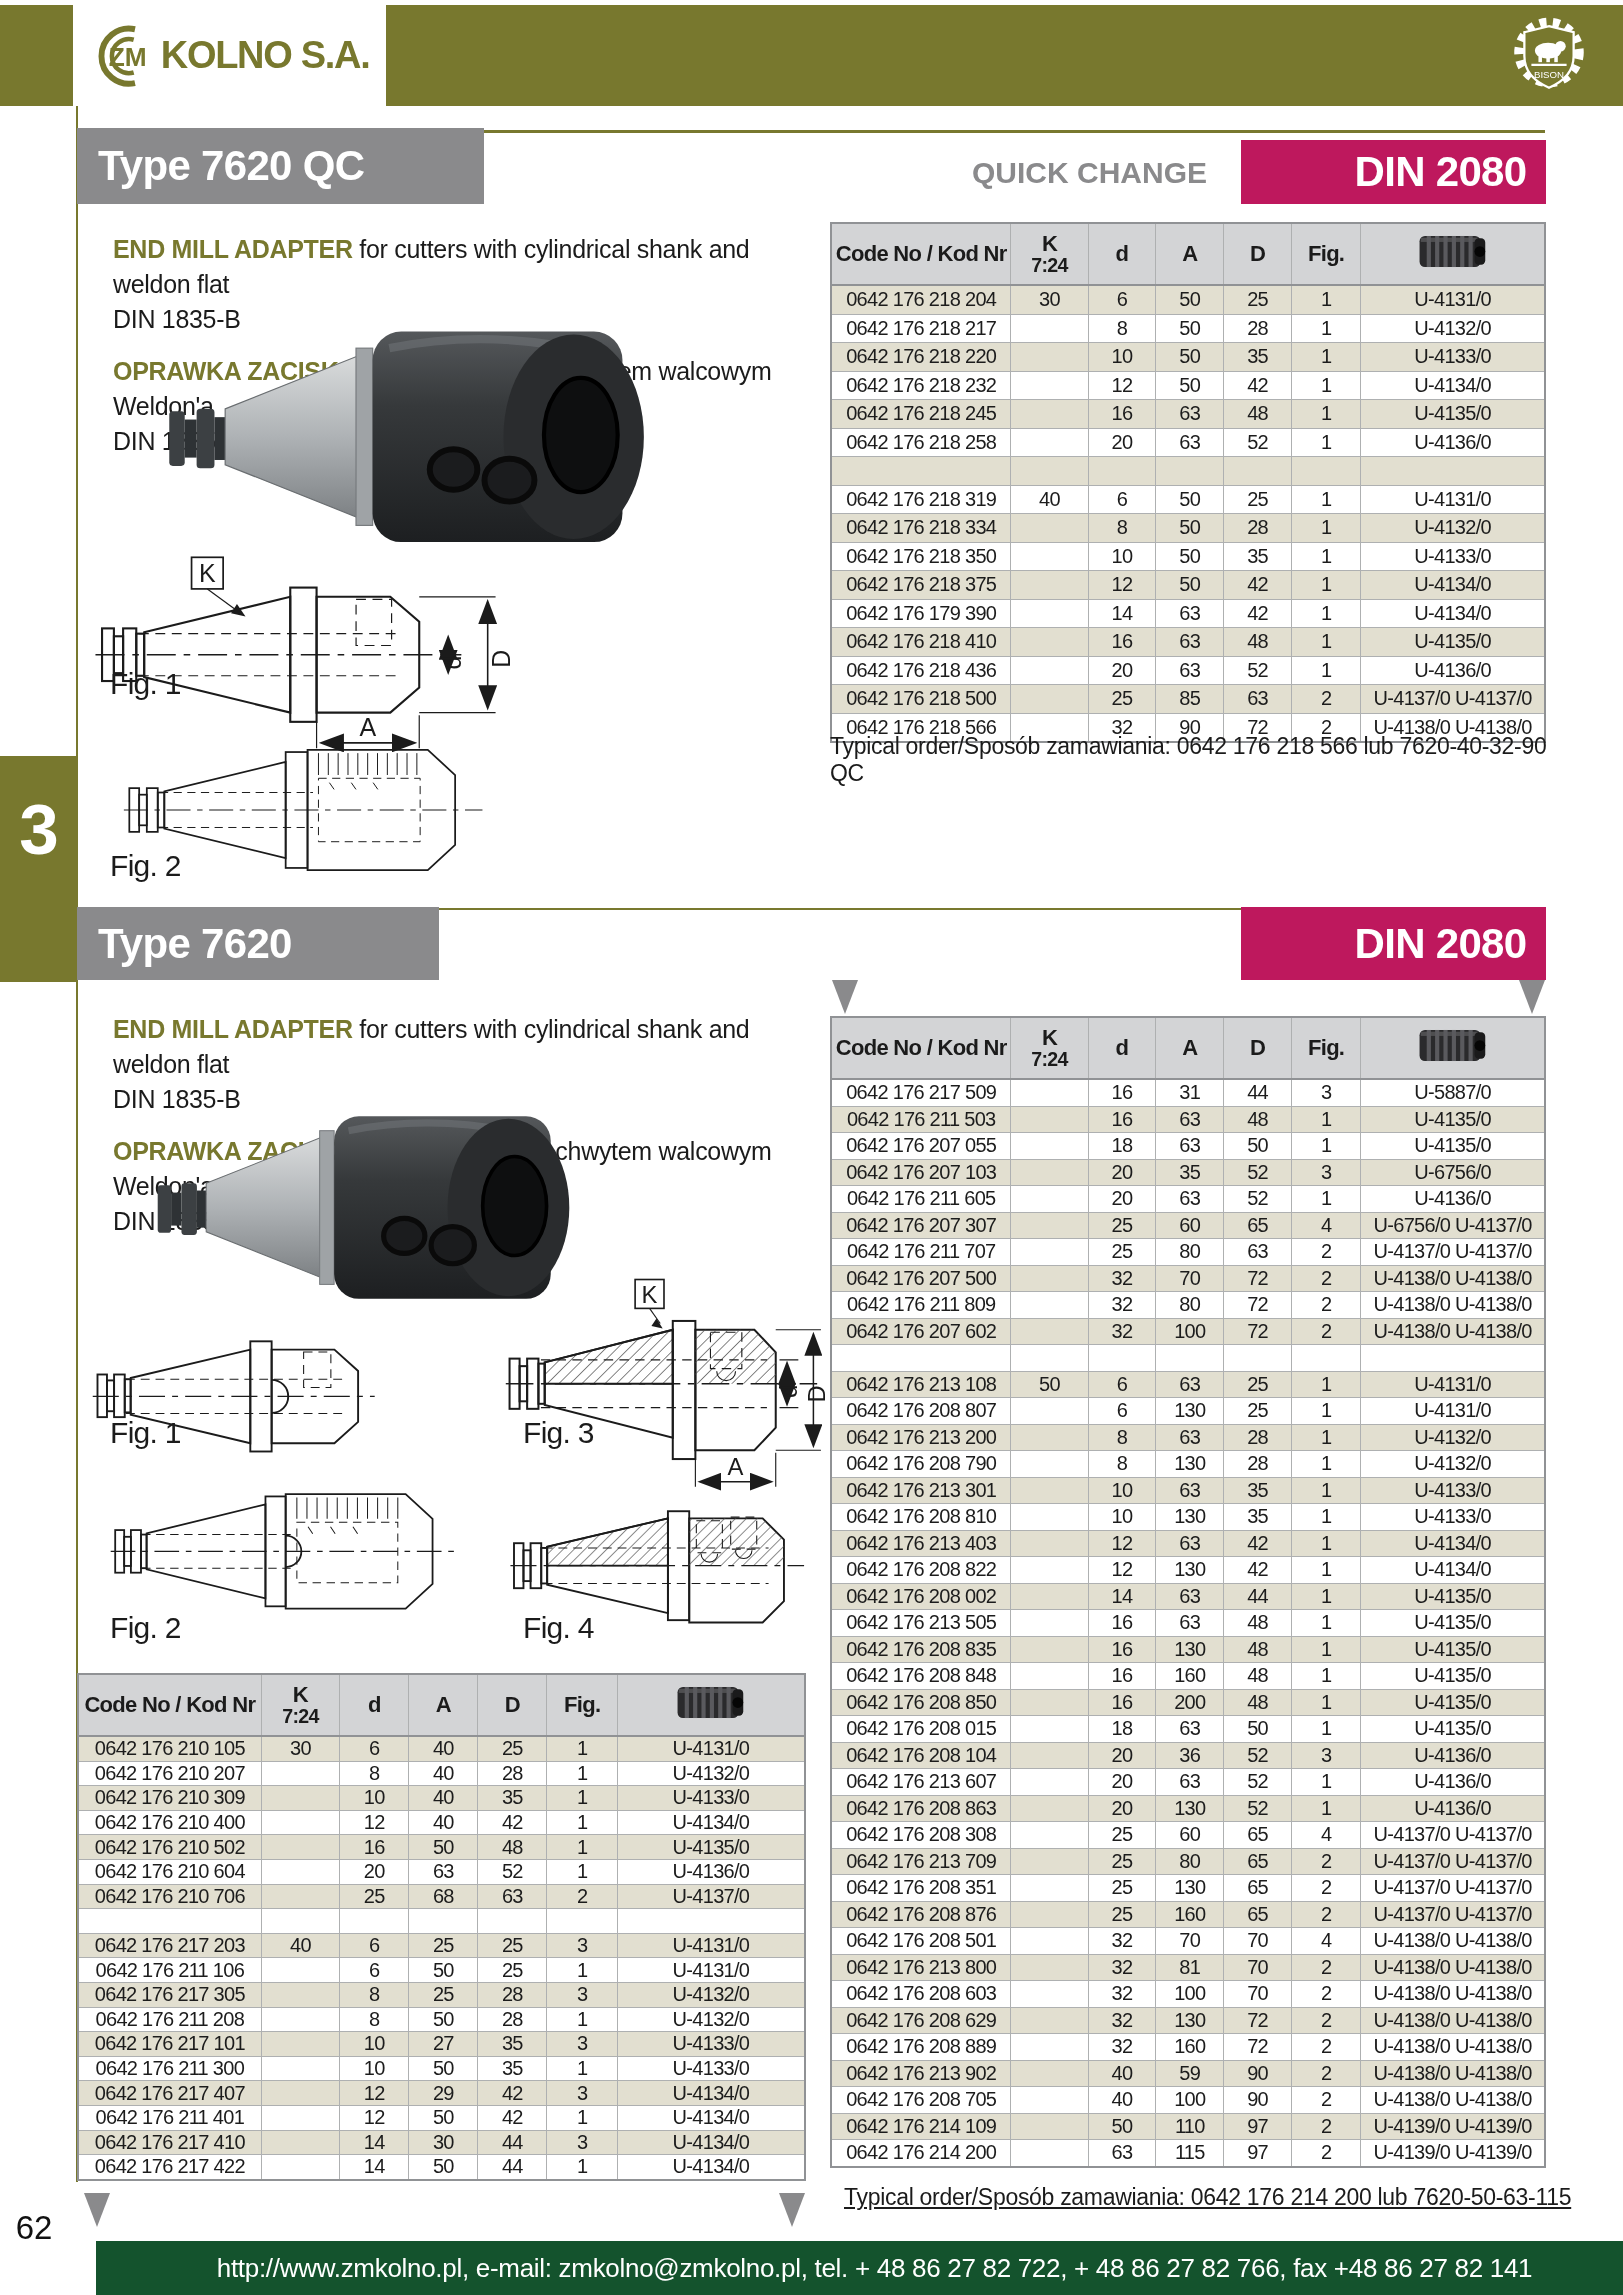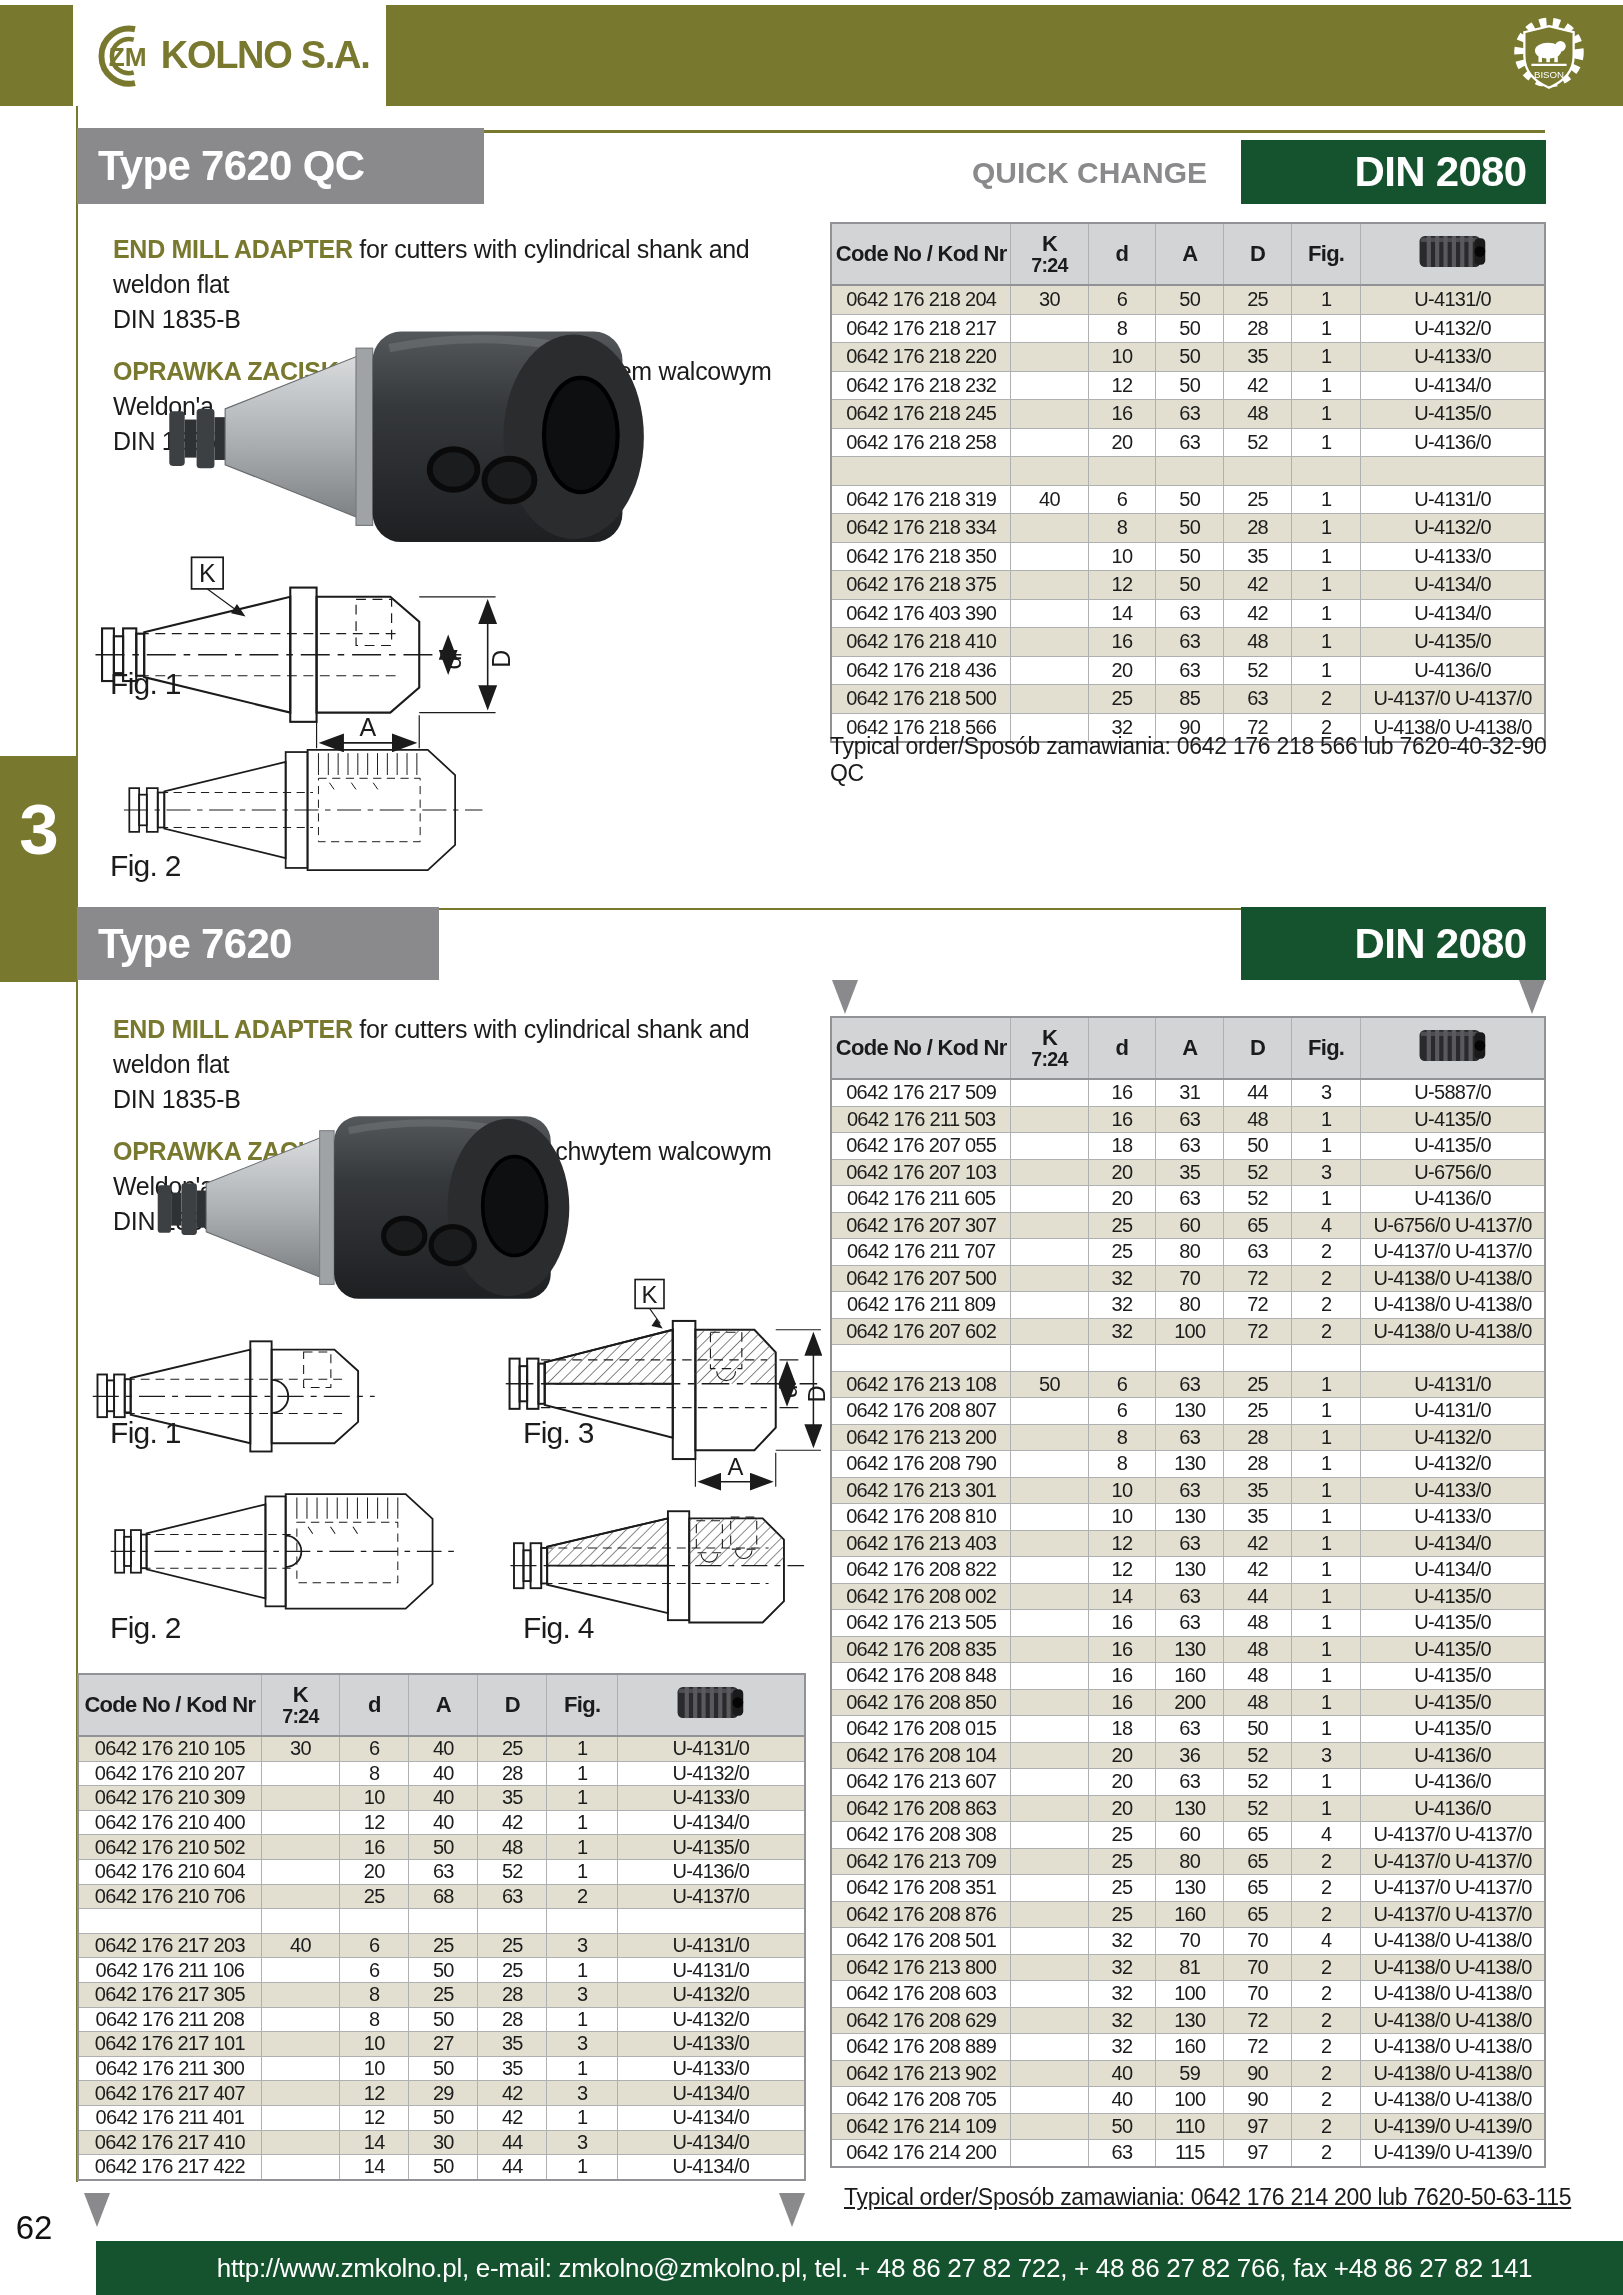--- a/index.html
+++ b/index.html
@@ -15,21 +15,21 @@
   .bison{right:30px;top:11.8px;width:88px;height:88px;}
 
   
   .vrule{left:76px;top:106px;width:2px;height:2076px;background:#78782e;}
   .tab3{left:0;top:756px;width:78px;height:226px;background:#78782e;color:#fff;
         font-size:71px;font-weight:bold;text-align:center;line-height:1;padding-top:38px;box-sizing:border-box;}
 
   
   .titlebox{background:#8a8a8c;color:#fff;font-weight:bold;font-size:42px;letter-spacing:-0.7px;
             padding-left:21px;box-sizing:border-box;display:flex;align-items:center;}
-  .dinbox{background:#14532d;color:#fff;font-weight:bold;font-size:42px;letter-spacing:-0.7px;
+  .dinbox{background:#be185d;color:#fff;font-weight:bold;font-size:42px;letter-spacing:-0.7px;
           padding-right:19.6px;box-sizing:border-box;display:flex;align-items:center;justify-content:flex-end;}
   .s1-title{left:77px;top:128px;width:407px;height:76px;}
   .s1-rule{left:484px;top:130px;width:1061px;height:2.6px;background:#78782e;}
   .badge-qc{left:801px;top:156px;width:406px;text-align:right;color:#8a8a8c;
             font-size:30px;font-weight:bold;letter-spacing:0;}
   .s1-din{left:1241px;top:140px;width:305px;height:64px;}
   .s2-rule{left:77px;top:908px;width:1468px;height:2px;background:#78782e;}
   .s2-title{left:77px;top:907px;width:362px;height:73px;}
   .s2-din{left:1241px;top:907px;width:305px;height:73px;}
 
@@ -337,21 +337,21 @@
         <tr>
           <td>0642 176 218 375</td>
           <td></td>
           <td>12</td>
           <td>50</td>
           <td>42</td>
           <td>1</td>
           <td>U-4134/0</td>
         </tr>
         <tr>
-          <td>0642 176 403 390</td>
+          <td>0642 176 179 390</td>
           <td></td>
           <td>14</td>
           <td>63</td>
           <td>42</td>
           <td>1</td>
           <td>U-4134/0</td>
         </tr>
         <tr>
           <td>0642 176 218 410</td>
           <td></td>

